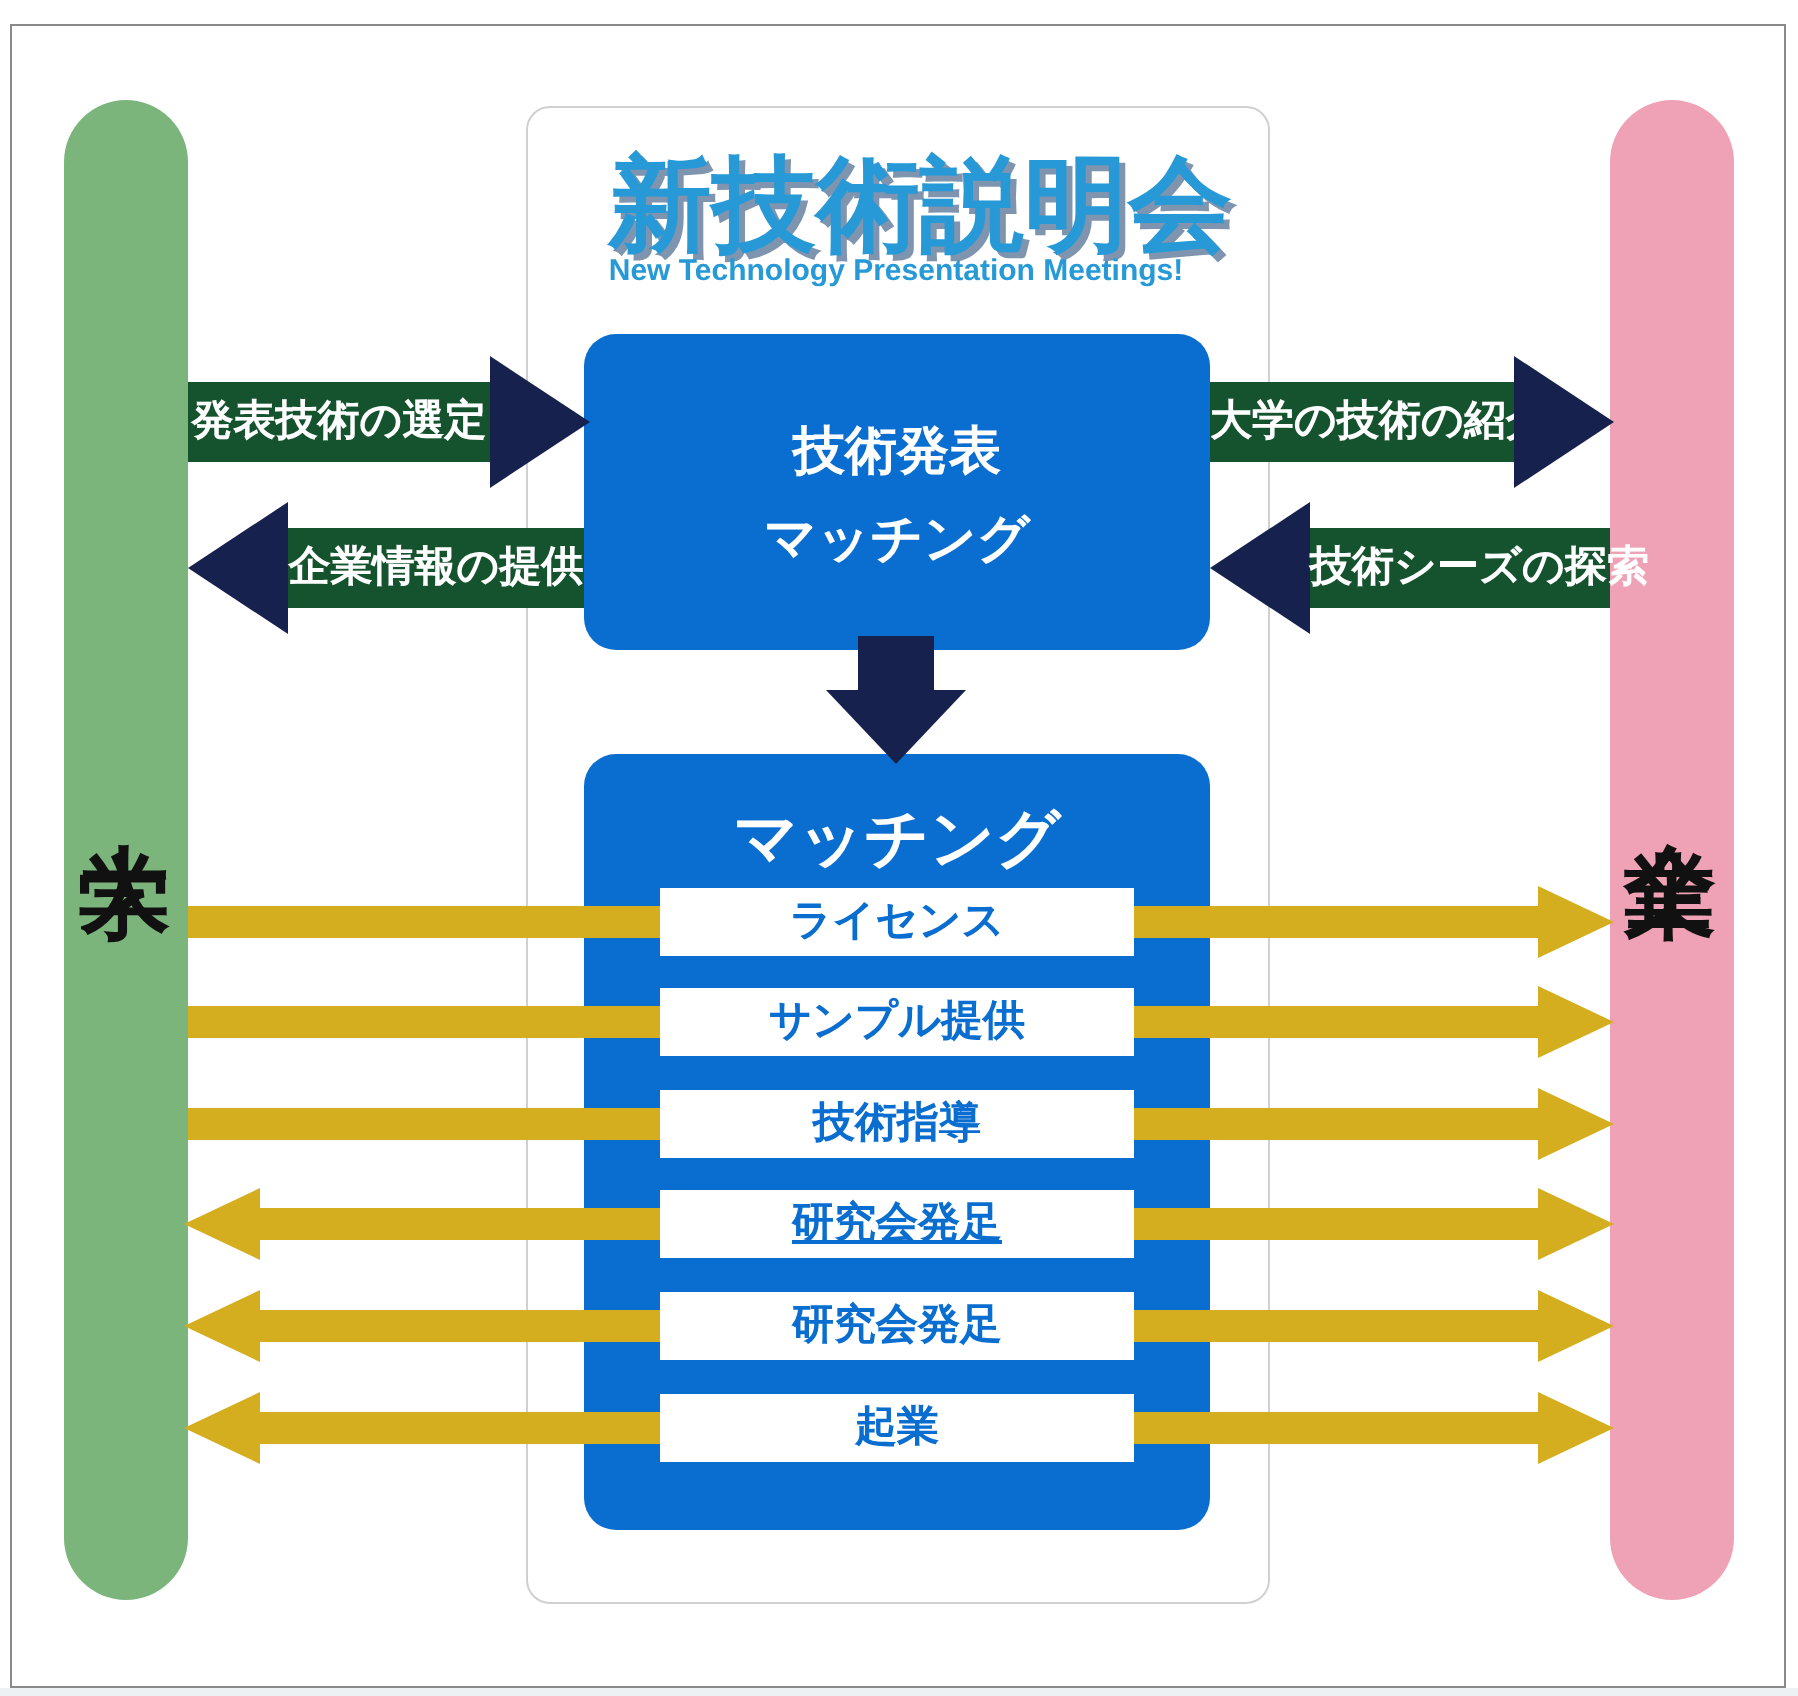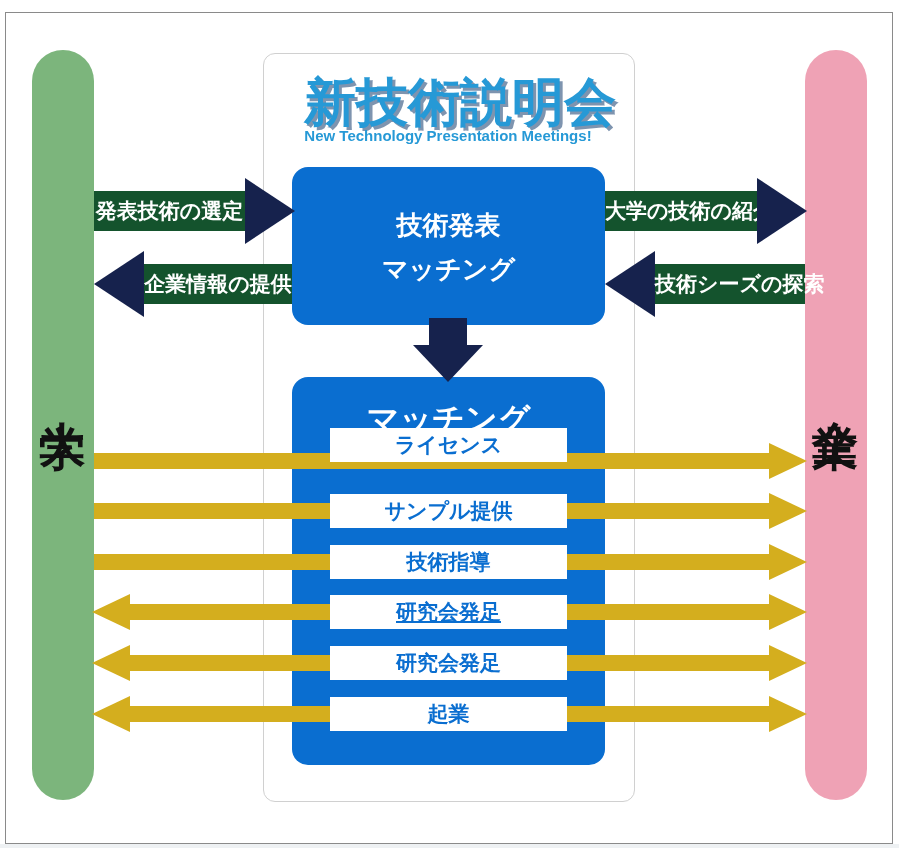--- a/index.html
+++ b/index.html
@@ -80,21 +80,21 @@
   .yarrow.both .ya-body{left:130px;width:639px;}
   .ya-head-r{position:absolute;left:769px;top:-18px;width:0;height:0;
     border-top:18px solid transparent;border-bottom:18px solid transparent;border-left:38px solid #d4ae1e;}
   .ya-head-l{display:none;position:absolute;left:92px;top:-18px;width:0;height:0;
     border-top:18px solid transparent;border-bottom:18px solid transparent;border-right:38px solid #d4ae1e;}
   .yarrow.both .ya-head-l{display:block;}
 
   
   .opt-row{position:absolute;left:330px;width:237px;height:34px;background:#fff;
     text-align:center;line-height:34px;color:#0a6ed0;font-size:21px;font-weight:bold;z-index:4;}
-  .opt-row:nth-of-type(1){top:428px;}
+  .opt-row:nth-of-type(1){top:444px;}
   .opt-row:nth-of-type(2){top:494px;}
   .opt-row:nth-of-type(3){top:545px;}
   .opt-row:nth-of-type(4){top:595px;text-decoration:underline;}
   .opt-row:nth-of-type(5){top:646px;}
   .opt-row:nth-of-type(6){top:697px;}
 </style>
 </head>
 <body>
 
 <div class="frame"></div>

